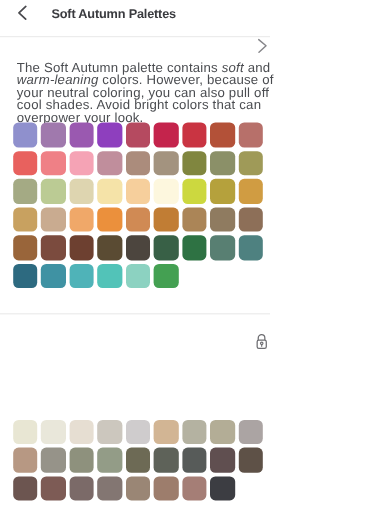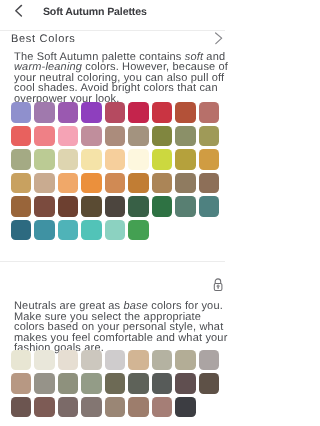--- a/index.html
+++ b/index.html
@@ -75,21 +75,20 @@
   <div class="navbar">
     <div class="back-btn">
       <svg width="20" height="22" viewBox="0 0 20 22">
         <path d="M12.5 5.4 L6.8 10.7 L12.4 16" fill="none" stroke="#4a4a4e" stroke-width="1.45" stroke-linecap="round" stroke-linejoin="round"></path>
       </svg>
     </div>
     <div class="nav-title">Soft Autumn Palettes</div>
   </div>
   <div class="divider" id="div-top"></div>
 
-  <div class="section-head" id="head-best">Best Colors</div>
   <div class="row-chevron" id="chev-best">
     <svg width="12" height="16" viewBox="0 0 12 16">
       <path d="M1.6 2 L7.7 7.1 L1.8 12.6" fill="none" stroke="#86868a" stroke-width="1.2" stroke-linecap="round" stroke-linejoin="round"></path>
     </svg>
   </div>
   <div class="para" id="para-best"><span>The Soft Autumn palette contains </span><i>soft</i><span> and </span><i>warm-leaning</i><span> colors. However, because of your neutral coloring, you can also pull off cool shades. Avoid bright colors that can overpower your look.</span></div>
   <div class="grid" id="grid-best">
       <div class="sw" style="background: rgb(143, 144, 205);"></div>
       <div class="sw" style="background: rgb(160, 121, 173);"></div>
       <div class="sw" style="background: rgb(154, 89, 176);"></div>
@@ -146,21 +145,20 @@
   <div class="divider" id="div-mid"></div>
 
   <div class="lock-wrap">
     <svg width="14" height="16" viewBox="0 0 14 16">
       <path d="M4.2 7.4 V5.6 a2.75 2.75 0 0 1 5.5 0 V7.4" fill="none" stroke="#6e6e72" stroke-width="1.05"></path>
       <rect x="3.3" y="7.4" width="7.6" height="7.0" rx="1.4" fill="none" stroke="#6e6e72" stroke-width="1.05"></rect>
       <circle cx="7.1" cy="10.1" r="1.05" fill="none" stroke="#6e6e72" stroke-width="0.95"></circle>
       <path d="M7.1 10.9 L7.1 12.6" fill="none" stroke="#6e6e72" stroke-width="0.95" stroke-linecap="round"></path>
     </svg>
   </div>
-  <div class="para" id="para-neutral"><span>Neutrals are great as </span><i>base</i><span> colors for you. Make sure you select the appropriate colors based on your personal style, what makes you feel comfortable and what your fashion goals are.</span></div>
   <div class="grid" id="grid-neutral">
       <div class="sw" style="background: rgb(232, 230, 211);"></div>
       <div class="sw" style="background: rgb(233, 231, 218);"></div>
       <div class="sw" style="background: rgb(230, 222, 210);"></div>
       <div class="sw" style="background: rgb(204, 199, 190);"></div>
       <div class="sw" style="background: rgb(207, 204, 205);"></div>
       <div class="sw" style="background: rgb(210, 181, 148);"></div>
       <div class="sw" style="background: rgb(180, 178, 161);"></div>
       <div class="sw" style="background: rgb(179, 173, 150);"></div>
       <div class="sw" style="background: rgb(171, 164, 163);"></div>

